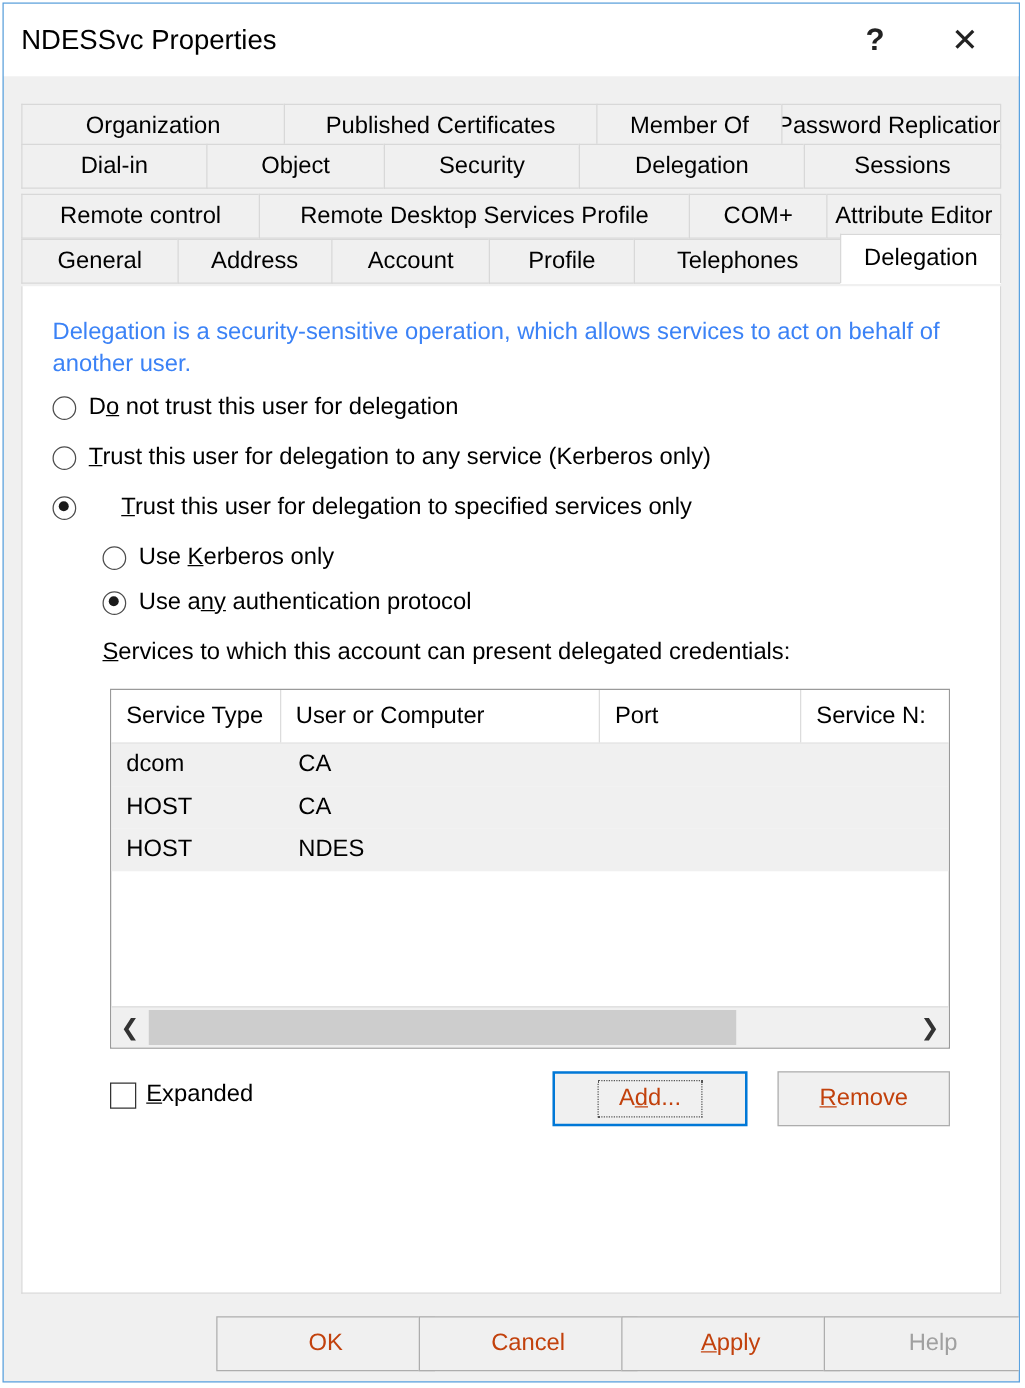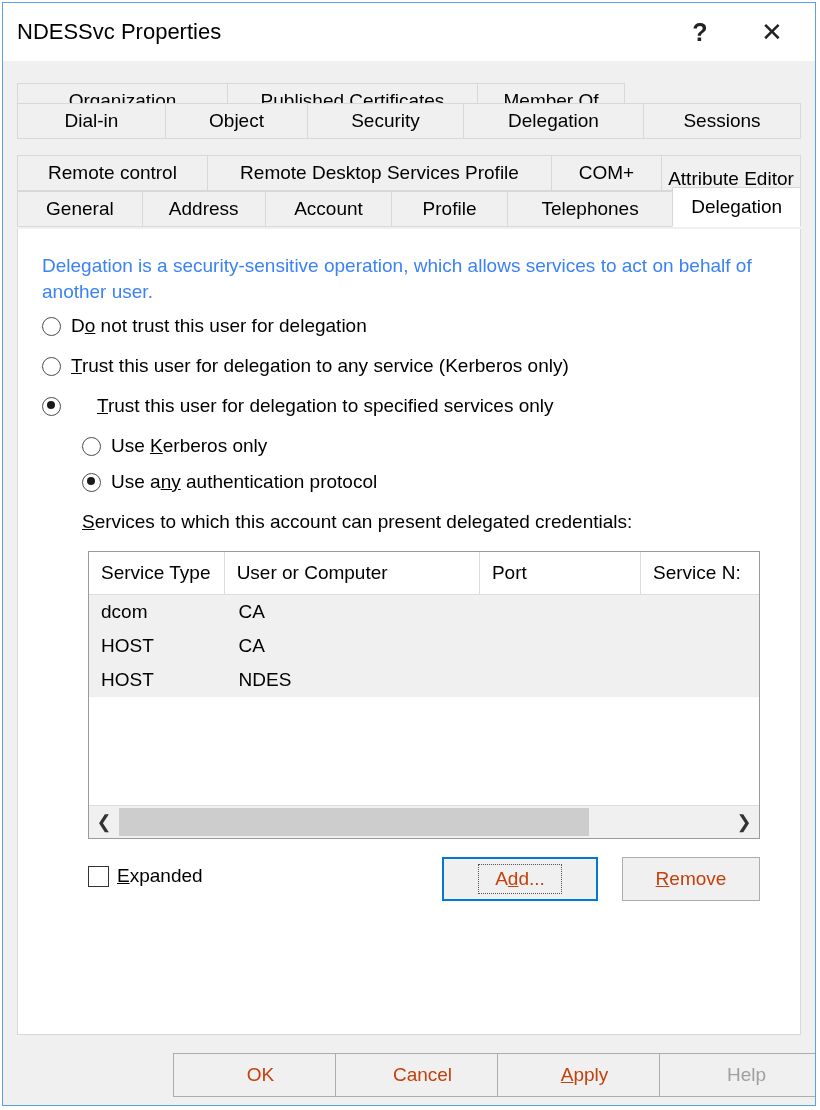--- a/index.html
+++ b/index.html
@@ -76,21 +76,21 @@
     height: 148px;
   }
   .tabrow {
     position: absolute;
     left: 0;
     width: 784px;
     height: 36px;
     display: flex;
   }
   .tabrow.r1 { top: 0px; }
-  .tabrow.r2 { top: 20px; }
+  .tabrow.r2 { top: 32px; }
   .tabrow.r3 { top: 72px; }
   .tabrow.r4 { top: 108px; height: 40px; }
 
   .tab {
     box-sizing: border-box;
     background: #f0f0f0;
     border: 1px solid #d8d8d8;
     border-right: none;
     display: flex;
     align-items: center;
@@ -372,20 +372,23 @@
     <div class="tabrow r1">
         <div class="tab" style="width: 210px;">
           <span>Organization</span>
         </div>
         <div class="tab" style="width: 250px;">
           <span>Published Certificates</span>
         </div>
         <div class="tab" style="width: 148px;">
           <span>Member Of</span>
         </div>
+        <div class="tab" style="width: 176px;">
+          <span>Password Replication</span>
+        </div>
       </div>
     <div class="tabrow r2">
         <div class="tab" style="width: 148px;">
           <span>Dial-in</span>
         </div>
         <div class="tab" style="width: 142px;">
           <span>Object</span>
         </div>
         <div class="tab" style="width: 156px;">
           <span>Security</span>
@@ -400,21 +403,21 @@
     <div class="tabrow r3">
         <div class="tab" style="width: 190px;">
           <span>Remote control</span>
         </div>
         <div class="tab" style="width: 344px;">
           <span>Remote Desktop Services Profile</span>
         </div>
         <div class="tab" style="width: 110px;">
           <span>COM+</span>
         </div>
-        <div class="tab" style="width: 140px; align-items: flex-end;">
+        <div class="tab" style="width: 140px;">
           <span>Attribute Editor</span>
         </div>
       </div>
     <div class="tabrow r4">
         <div class="tab" style="width: 134px;">
           <span>General</span>
         </div>
         <div class="tab" style="width: 132px;">
           <span>Address</span>
         </div>

